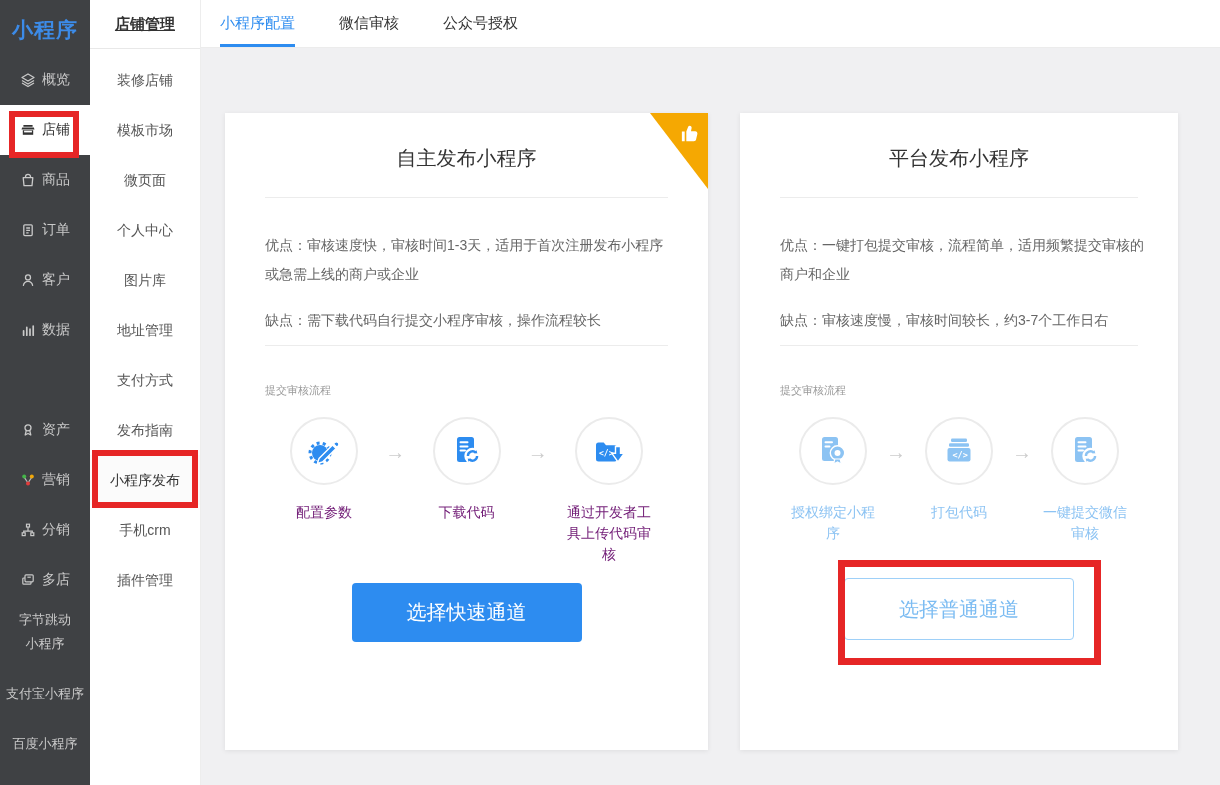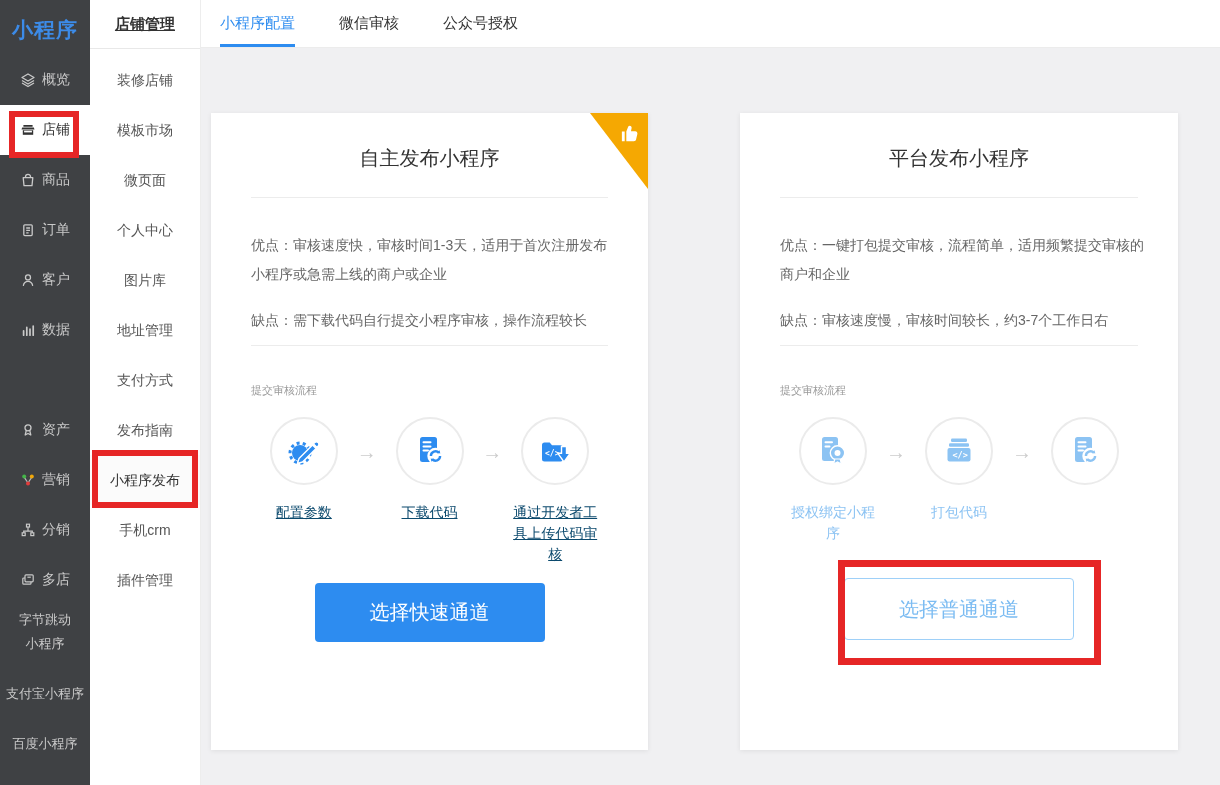--- a/index.html
+++ b/index.html
@@ -29,37 +29,37 @@
   
   .topbar{position:absolute;left:200px;top:0;width:1020px;height:48px;background:#fff;
           border-bottom:1px solid #ececec;display:flex;align-items:stretch;padding-left:20px;box-sizing:border-box;}
   .tab{position:relative;margin-right:44px;font-size:15px;color:#333;display:flex;align-items:center;cursor:pointer;}
   .tab.active{color:#2d8cf0;}
   .tab.active .tab-underline{position:absolute;left:0;right:0;bottom:0;height:3px;background:#2d8cf0;}
   
   .content{position:absolute;left:200px;top:48px;width:1020px;height:737px;background:#f0f0f2;}
   .card{position:absolute;top:65px;width:437px;height:637px;background:#fff;
         box-shadow:0 1px 5px rgba(0,0,0,.08);}
-  .card-left{left:11px;}
+  .card-left{left:25px;padding-left:46px;}
   .card-right{left:540px;width:438px;}
   .card-title{position:absolute;top:32px;left:0;right:0;text-align:center;
               font-size:20px;color:#333;}
   .card-divider{position:absolute;left:40px;right:40px;height:1px;background:#ececec;}
   .d1{top:84px;} .d2{top:232px;}
   .card-paras{position:absolute;top:118px;left:40px;right:34px;}
   .card-paras p{margin:0 0 17px 0;font-size:14px;color:#666;line-height:29px;}
   .flow-title{position:absolute;top:270px;left:40px;font-size:11px;color:#999;}
   .steps{position:absolute;top:304px;left:40px;right:40px;display:flex;justify-content:space-between;}
   .step-col{width:118px;display:flex;flex-direction:column;align-items:center;}
   .step-circle{width:64px;height:64px;border:2px solid #ebebeb;border-radius:50%;background:#fff;
                display:flex;align-items:center;justify-content:center;}
   .card-left  .step-ico{color:#2d8cf0;}
   .card-right .step-ico{color:#8cc3f3;}
   .step-label{margin-top:17px;width:94px;text-align:center;font-size:14px;line-height:21px;}
-  .card-left  .step-label{color:#0c4a6e;text-decoration:underline;}
+  .card-left  .step-label{color:#701a75;}
   .card-right .step-label{color:#8cc3f3;}
   .step-arrow{color:#ccc;font-size:20px;margin-top:24px;user-select:none;}
   .btn-fast{position:absolute;top:470px;left:50%;transform:translateX(-50%);
             width:230px;height:59px;background:#2d8cf0;border:none;border-radius:4px;
             color:#fff;font-size:20px;cursor:pointer;font-family:inherit;}
   .btn-normal{position:absolute;top:465px;left:50%;transform:translateX(-50%);
             width:230px;height:62px;background:#fff;border:1px solid #9ed0f8;border-radius:4px;
             color:#7cbcf2;font-size:20px;cursor:pointer;font-family:inherit;}
   
   .ribbon{position:absolute;top:0;right:0;width:58px;height:76px;background:#f5a802;
@@ -301,20 +301,21 @@
         <div class="step-circle">
           <svg class="step-ico" width="34" height="34" viewBox="0 0 34 34" fill="currentColor">
               <rect x="7" y="3" width="17" height="25" rx="2.5"></rect>
               <path d="M10.5 8.2h7M10.5 12.4h7M10.5 16.6h4.5" stroke="#fff" stroke-width="2" stroke-linecap="round"></path>
               <circle cx="22.5" cy="22" r="8.2" fill="#fff"></circle>
               <path d="M17.9 22a4.6 4.6 0 0 1 8-3.1M27.1 22a4.6 4.6 0 0 1-8 3.1" fill="none" stroke="currentColor" stroke-width="2.4"></path>
               <path d="M26.5 16.2l.8 3.4-3.4-.8z"></path>
               <path d="M18.5 27.8l-.8-3.4 3.4.8z"></path>
             </svg>
         </div>
+        <div class="step-label">一键提交微信审核</div>
       </div>
     </div>
     <button class="btn-normal">选择普通通道</button>
   </div>
 </div>
 
 <div class="anno anno-shop"></div>
 <div class="anno anno-publish"></div>
 <div class="anno anno-channel"></div>
 

